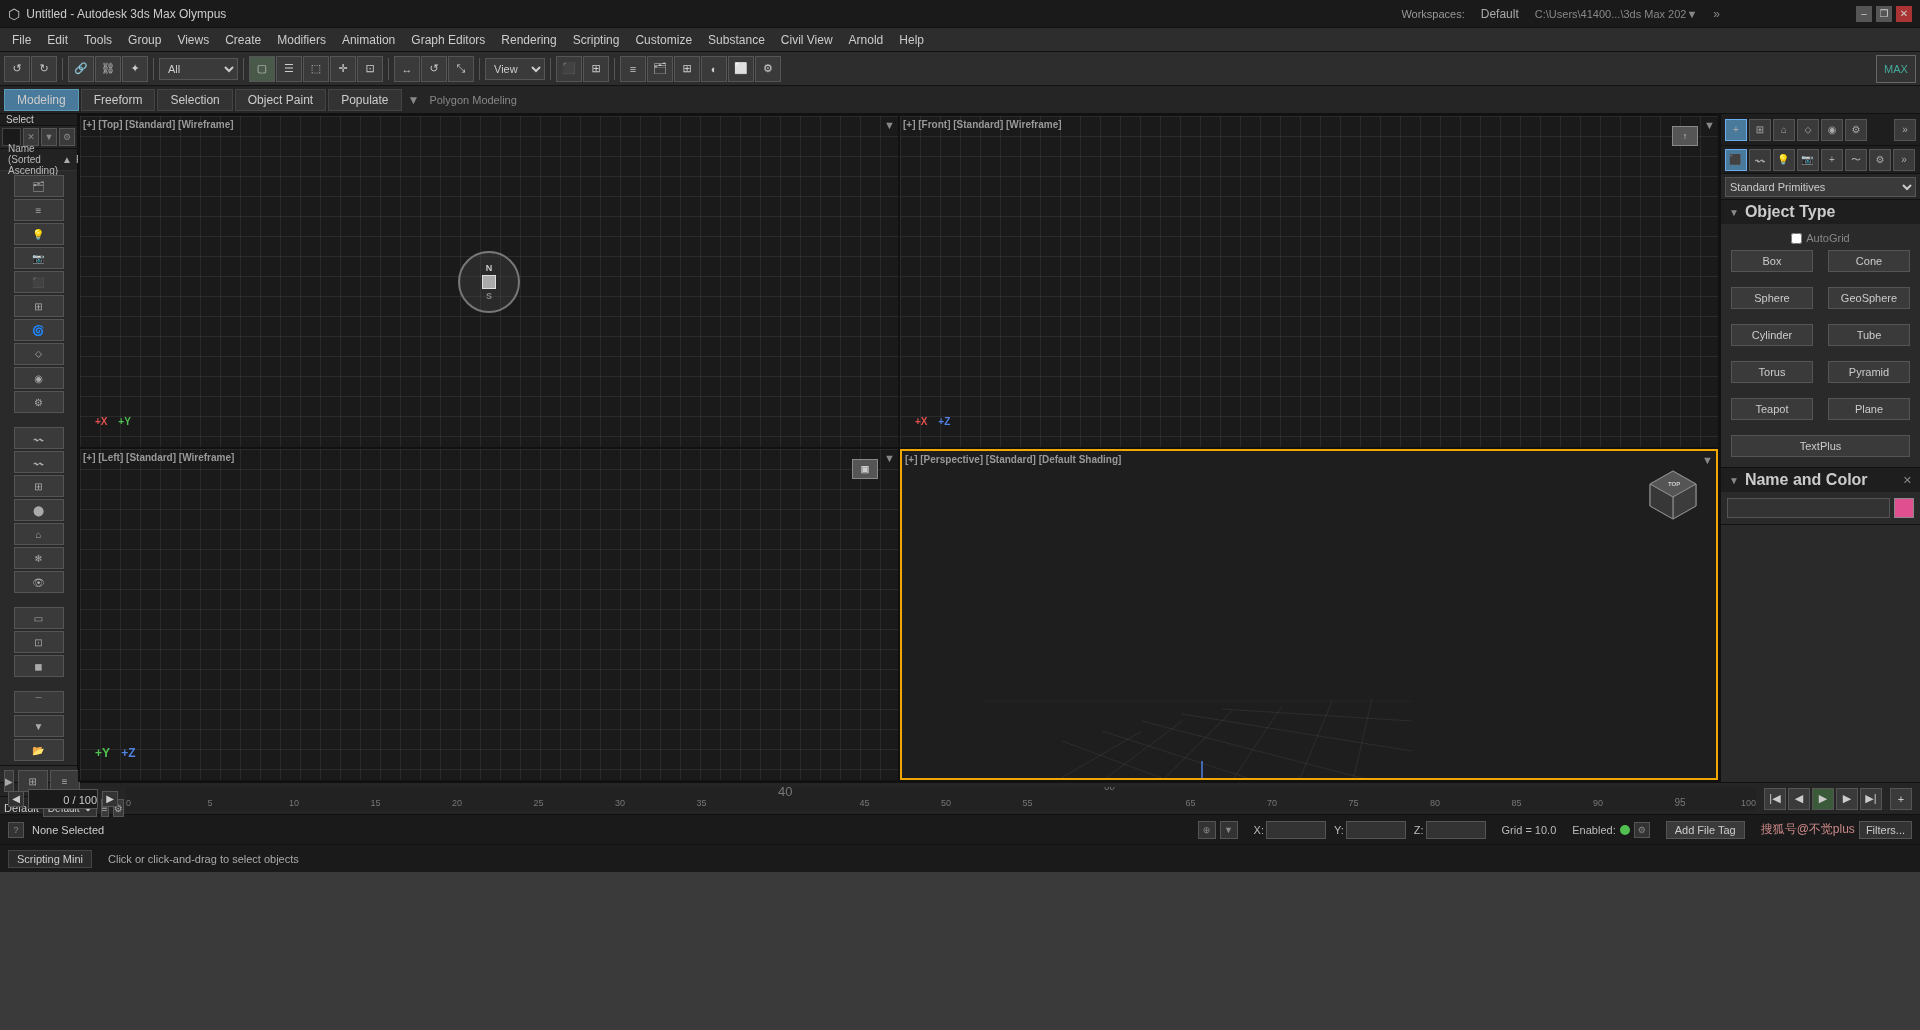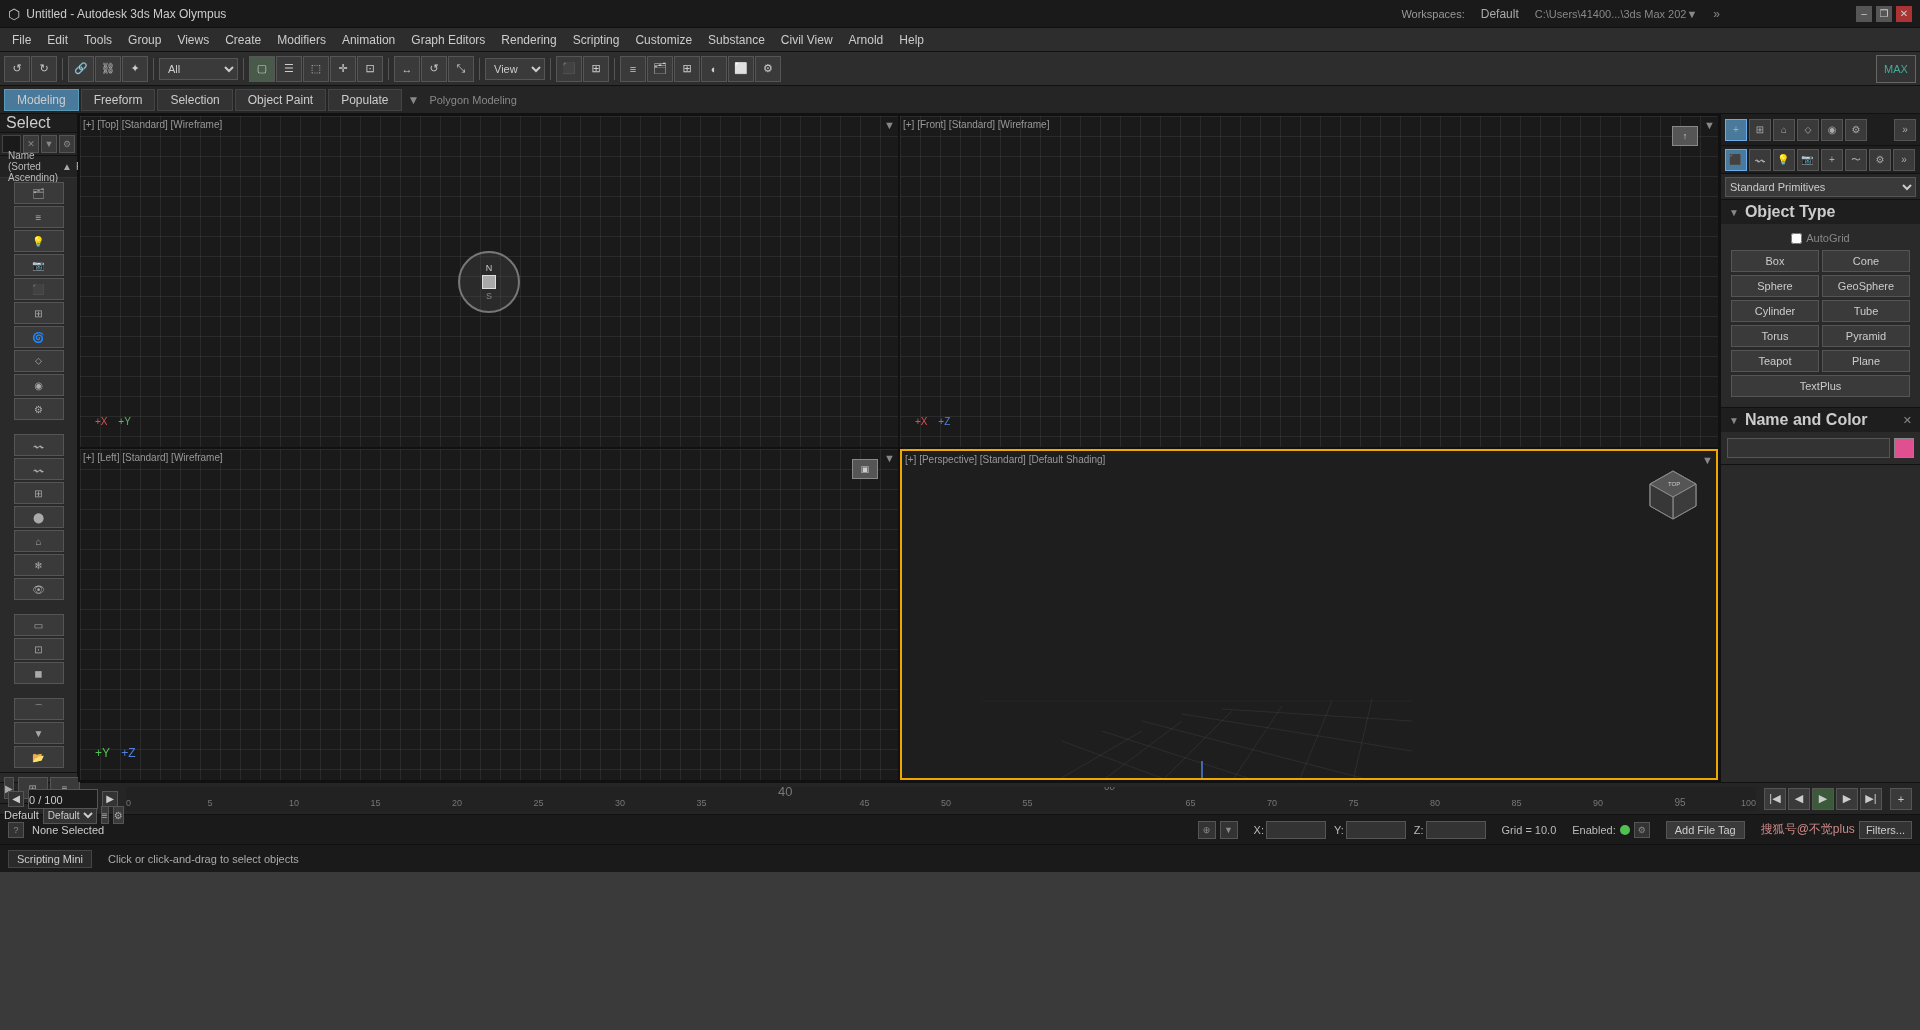--- a/index.html
+++ b/index.html
@@ -170,20 +170,21 @@
       grid-template-columns: 1fr 1fr;
       grid-template-rows: 1fr 1fr;
       gap: 2px;
       background: #111;
       padding: 2px;
     }
     .viewport {
       background: #1e1e1e;
       position: relative;
       overflow: hidden;
+      font-weight: bold;
     }
     .viewport.active { border: 2px solid #f0a800; }
     .viewport-grid {
       width: 100%; height: 100%;
       background-image:
         linear-gradient(rgba(80,80,80,0.3) 1px, transparent 1px),
         linear-gradient(90deg, rgba(80,80,80,0.3) 1px, transparent 1px);
       background-size: 20px 20px;
       background-color: #1a1a1a;
     }
@@ -254,21 +255,21 @@
       display: flex;
       align-items: center;
       justify-content: center;
       padding: 2px 4px;
       font-size: 11px;
       color: #888;
     }
     .object-type-buttons {
       display: grid;
       grid-template-columns: 1fr 1fr;
-      gap: 3px;
+      gap: 15px;
       padding: 4px;
     }
     .obj-btn {
       height: 22px;
       background: #3a3a3a;
       border: 1px solid #555;
       color: #ccc;
       font-size: 11px;
       cursor: pointer;
       display: flex; align-items: center; justify-content: center;
@@ -358,21 +359,21 @@
       display: flex; align-items: center; justify-content: center;
     }
 
     #frame-counter {
       background: #1a1a1a;
       border: 1px solid #555;
       color: #ccc;
       font-size: 11px;
       width: 70px;
       height: 20px;
-      text-align: left;
+      text-align: right;
       line-height: 20px;
     }
 
     .timeline-ruler {
       flex: 1;
       height: 24px;
       background: #222;
       position: relative;
       display: flex;
       align-items: flex-end;
@@ -558,21 +559,21 @@
   <div class="sub-tab">Object Paint</div>
   <div class="sub-tab">Populate</div>
   <span style="margin-left:4px;cursor:pointer;color:#888;">▼</span>
   <span class="polygon-modeling-label">Polygon Modeling</span>
 </div>
 
 <div id="main-content">
 
   <div id="left-panel">
     <div id="left-panel-header">
-      <span style="color:#ccc;font-size:16px;">Select</span>
+      <span style="color:#ccc;font-size:10px;">Select</span>
     </div>
     <div id="left-panel-filter-row">
       <div style="flex:1;height:18px;background:#1a1a1a;border:1px solid #444;"></div>
       <div style="width:16px;height:18px;background:#3a3a3a;border:1px solid #555;display:flex;align-items:center;justify-content:center;cursor:pointer;font-size:9px;color:#888;">✕</div>
       <div style="width:16px;height:18px;background:#3a3a3a;border:1px solid #555;display:flex;align-items:center;justify-content:center;cursor:pointer;font-size:9px;color:#888;">▼</div>
       <div style="width:16px;height:18px;background:#3a3a3a;border:1px solid #555;display:flex;align-items:center;justify-content:center;cursor:pointer;font-size:9px;color:#888;">⚙</div>
     </div>
     <div id="left-panel-name-row">
       <span style="width:12px;height:12px;background:#5a8;border-radius:50%;display:inline-block;"></span>
       <span style="font-size:10px;color:#bbb;cursor:pointer;">Name (Sorted Ascending)</span>

